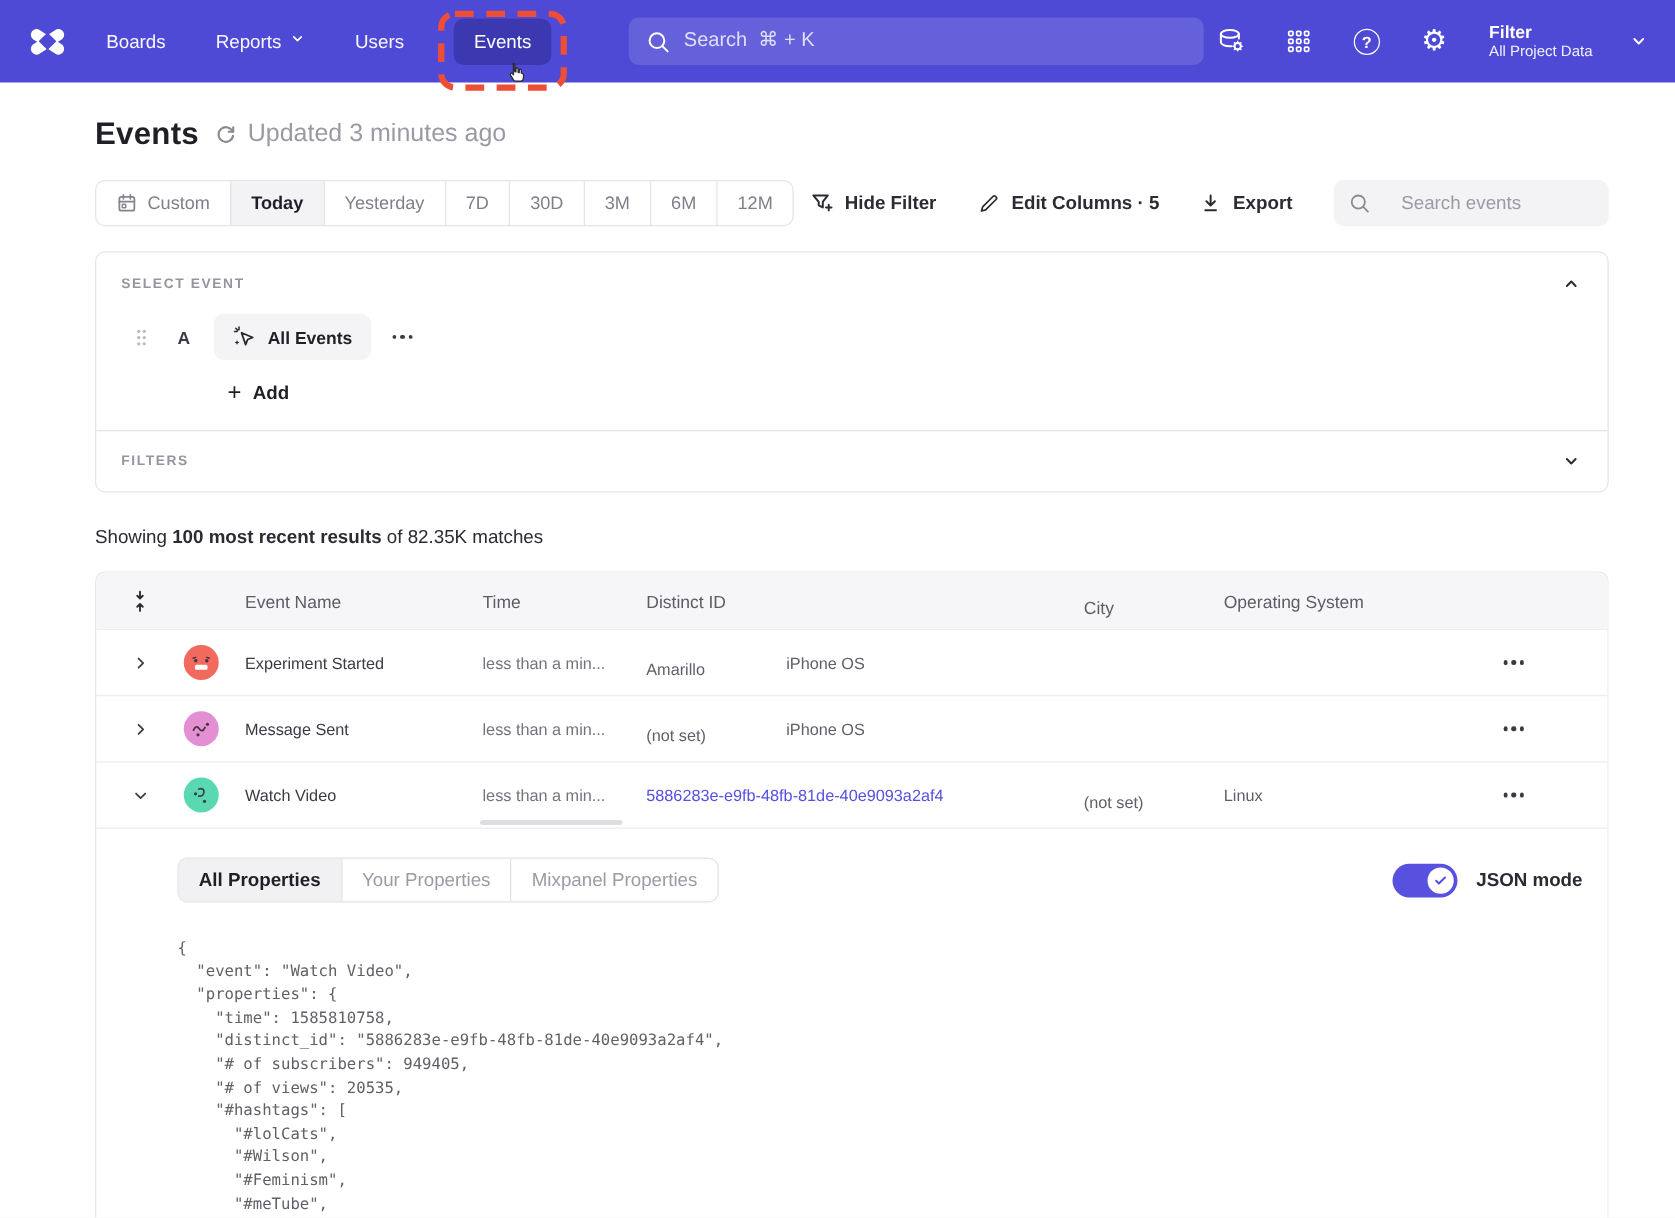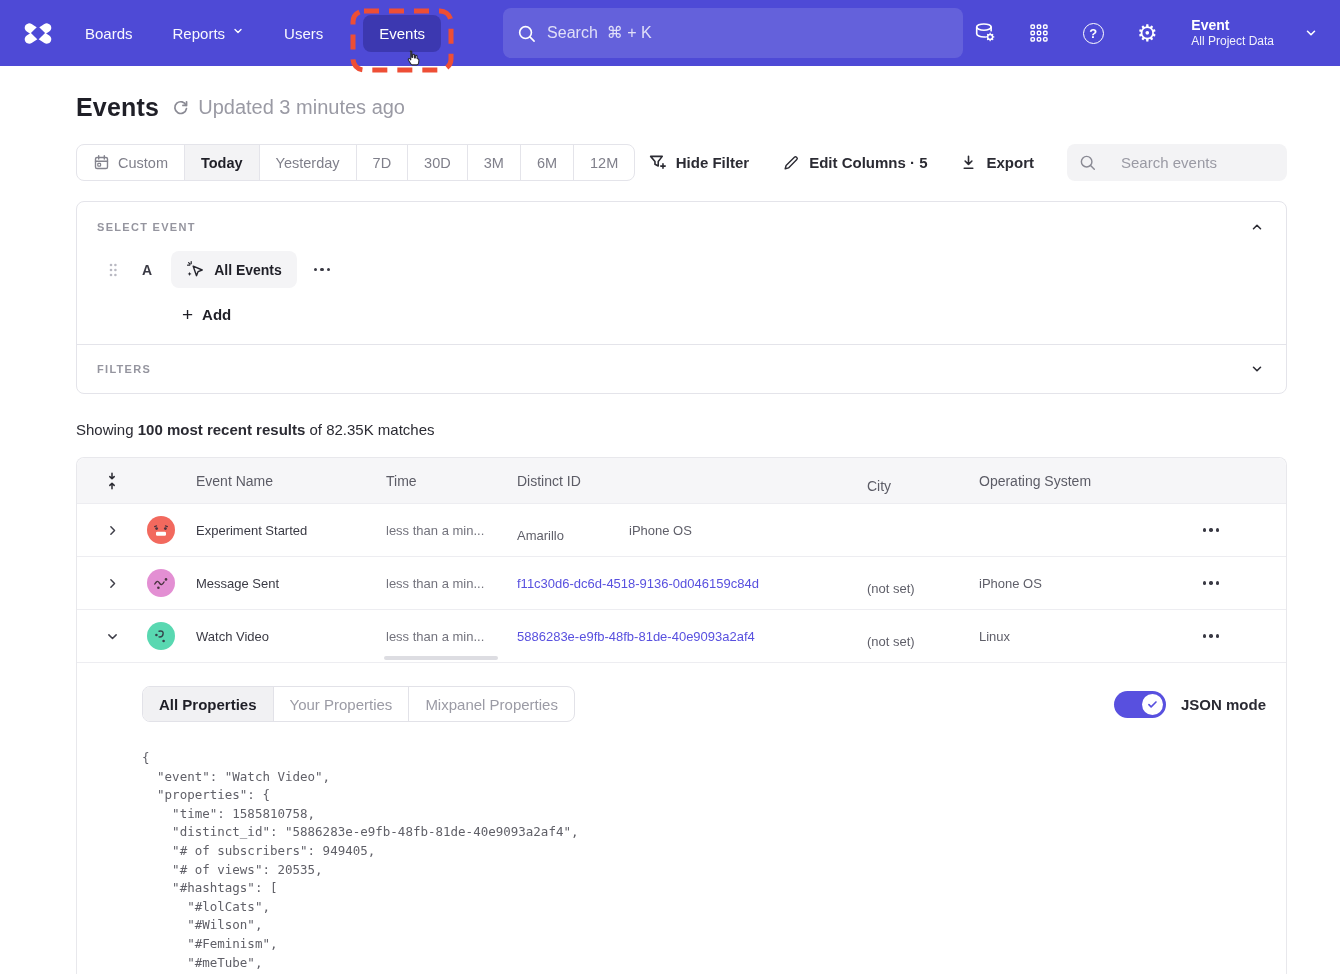--- a/index.html
+++ b/index.html
@@ -15,21 +15,21 @@
   .nav{height:66px;background:var(--nav);display:flex;align-items:center;padding:0 22px 0 21px;position:relative;z-index:10;}
   .logo{width:34px;height:34px;position:relative;margin-right:30px;flex:0 0 auto;}
   .logo .bar{position:absolute;left:2px;top:13px;width:30px;height:9px;background:#fff;border-radius:4.5px;}
   .logo .bar.b1{transform:rotate(33deg);} .logo .bar.b2{transform:rotate(-33deg);}
   .logo .notch{position:absolute;left:12px;top:12px;width:10px;height:10px;background:var(--nav);transform:rotate(45deg);}
   .nav-item{color:rgba(255,255,255,.96);font-size:15px;font-weight:500;margin-right:40px;display:flex;gap:7px;cursor:pointer;white-space:nowrap;}
   .events-wrap{position:relative;margin-right:20px;}
   .events-pill{background:var(--nav-pill);border-radius:8px;padding:10px 16px;color:#fff;font-size:15px;font-weight:500;}
   .dash-box{position:absolute;left:-13px;top:-7px;pointer-events:none;}
   .hand-cur{position:absolute;left:40px;top:33px;z-index:6;}
-  .nav-search{margin-left:42px;width:460px;height:50px;background:rgba(255,255,255,.13);border-radius:8px;display:flex;align-items:center;padding:0 14px;gap:11px;}
+  .nav-search{margin-left:42px;width:460px;height:38px;background:rgba(255,255,255,.13);border-radius:8px;display:flex;align-items:center;padding:0 14px;gap:11px;}
   .nav-search input{background:transparent;border:none;outline:none;color:#fff;font-size:16px;width:100%;font-family:inherit;}
   .nav-search input::placeholder{color:rgba(255,255,255,.8);}
   .nav-right{margin-left:auto;display:flex;align-items:center;gap:30px;color:#fff;}
   .nav-ico{width:24px;height:24px;display:flex;align-items:center;justify-content:center;cursor:pointer;}
   .help-circ{width:21px;height:21px;border:1.7px solid #fff;border-radius:50%;display:flex;align-items:center;justify-content:center;font-size:13px;font-weight:700;color:#fff;}
   .gear-glyph{font-size:23px;line-height:1;color:#fff;font-family:"DejaVu Sans",sans-serif;}
   .project{display:flex;flex-direction:column;line-height:1.25;margin-left:2px;cursor:pointer;}
   .project .p1{font-size:14px;font-weight:700;color:#fff;}
   .project .p2{font-size:12px;color:rgba(255,255,255,.92);}
   
@@ -167,21 +167,21 @@
         </g>
       </svg>
     </div>
     <div class="nav-ico">
         <span class="help-circ">?</span>
       </div>
     <div class="nav-ico">
         <span class="gear-glyph">⚙</span>
       </div>
     <div class="project">
-      <span class="p1">Event</span>
+      <span class="p1">Filter</span>
       <span class="p2">All Project Data</span>
     </div>
     <span>
         <svg width="14" height="14" viewBox="0 0 16 16">
           <path d="M4 6l4 4 4-4" fill="none" stroke="#fff" stroke-width="1.8" stroke-linecap="round" stroke-linejoin="round"></path>
         </svg>
       </span>
   </div>
 </div>
 
@@ -392,21 +392,20 @@
           <div class="avatar" style="background: rgb(227, 143, 211);">
             <svg width="28" height="28" viewBox="0 0 28 28">
               <path d="M7.8 15q2.3-4.6 4.6-1t4.6-1" fill="none" stroke="#4A3440" stroke-width="1.4" stroke-linecap="round"></path>
               <circle cx="19" cy="10.4" r="1.3" fill="#4A3440"></circle>
               <circle cx="11.4" cy="18.8" r="1.3" fill="#4A3440"></circle>
             </svg>
           </div>
         </div>
       <div class="col-name">Message Sent</div>
       <div class="col-time">less than a min...</div>
-      <div class="col-id"><a>f11c30d6-dc6d-4518-9136-0d046159c84d</a></div>
       <div class="col-city">(not set)</div>
       <div class="col-os">iPhone OS</div>
       <div class="col-more">
           <span class="more-dots">
             <i></i>
             <i></i>
             <i></i>
           </span>
         </div>
     </div>

